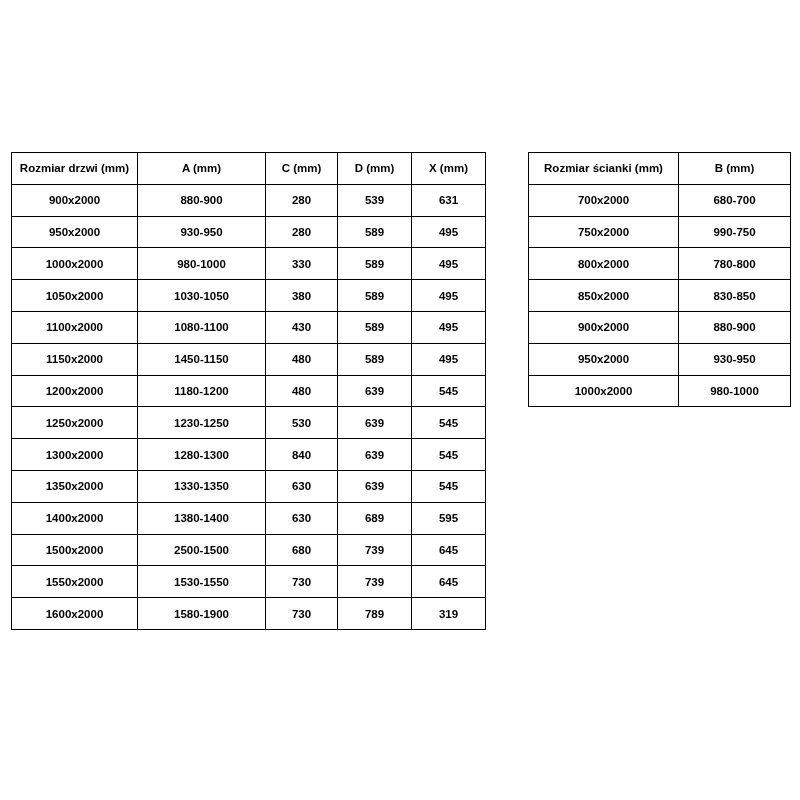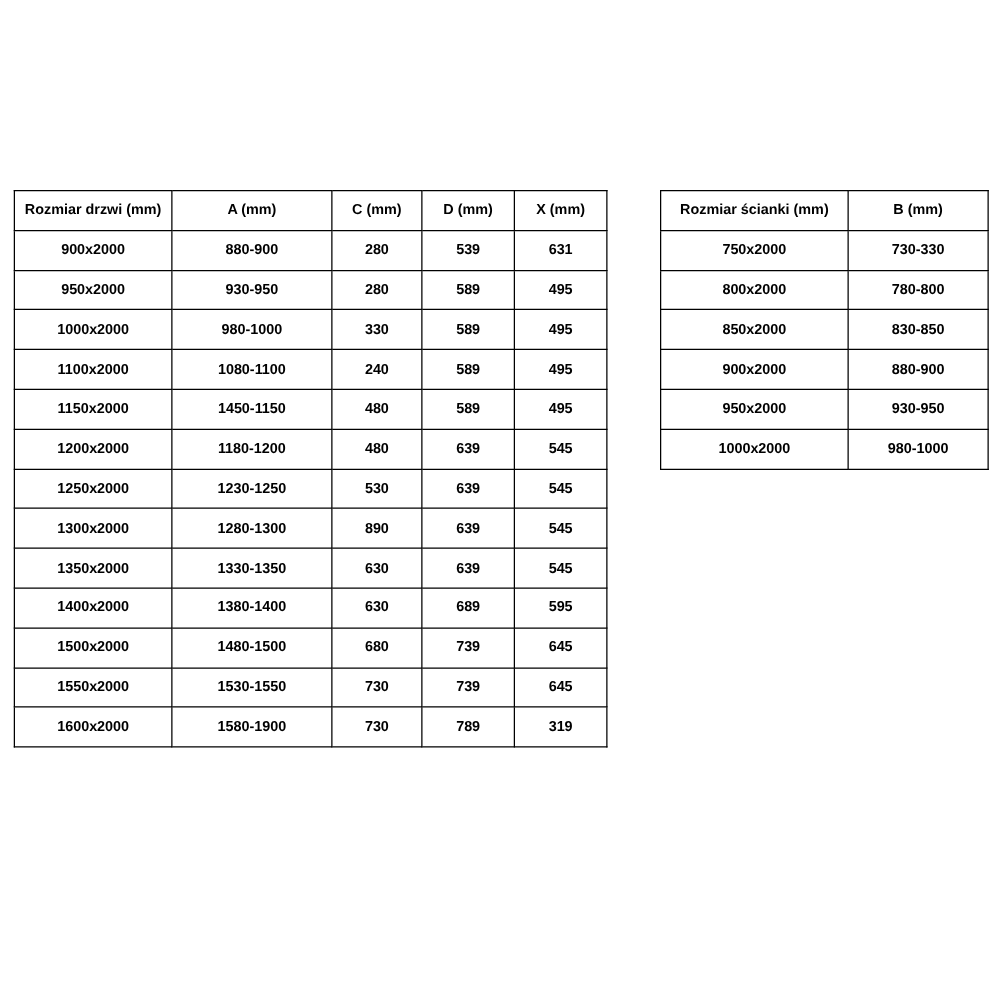--- a/index.html
+++ b/index.html
@@ -101,23 +101,30 @@
           <td class="val">495</td>
         </tr>
         <tr>
           <td class="val">1000x2000</td>
           <td class="val">980-1000</td>
           <td class="val">330</td>
           <td class="val">589</td>
           <td class="val">495</td>
         </tr>
         <tr>
+          <td class="val">1050x2000</td>
+          <td class="val">1030-1050</td>
+          <td class="val">380</td>
+          <td class="val">589</td>
+          <td class="val">495</td>
+        </tr>
+        <tr>
           <td class="val">1100x2000</td>
           <td class="val">1080-1100</td>
-          <td class="val">240</td>
+          <td class="val">430</td>
           <td class="val">589</td>
           <td class="val">495</td>
         </tr>
         <tr>
           <td class="val">1150x2000</td>
           <td class="val">1450-1150</td>
           <td class="val">480</td>
           <td class="val">589</td>
           <td class="val">495</td>
         </tr>
@@ -131,41 +138,41 @@
         <tr>
           <td class="val">1250x2000</td>
           <td class="val">1230-1250</td>
           <td class="val">530</td>
           <td class="val">639</td>
           <td class="val">545</td>
         </tr>
         <tr>
           <td class="val">1300x2000</td>
           <td class="val">1280-1300</td>
-          <td class="val">890</td>
+          <td class="val">840</td>
           <td class="val">639</td>
           <td class="val">545</td>
         </tr>
         <tr>
           <td class="val">1350x2000</td>
           <td class="val">1330-1350</td>
           <td class="val">630</td>
           <td class="val">639</td>
           <td class="val">545</td>
         </tr>
         <tr>
           <td class="val">1400x2000</td>
           <td class="val">1380-1400</td>
           <td class="val">630</td>
           <td class="val">689</td>
           <td class="val">595</td>
         </tr>
         <tr>
           <td class="val">1500x2000</td>
-          <td class="val">1480-1500</td>
+          <td class="val">2500-1500</td>
           <td class="val">680</td>
           <td class="val">739</td>
           <td class="val">645</td>
         </tr>
         <tr>
           <td class="val">1550x2000</td>
           <td class="val">1530-1550</td>
           <td class="val">730</td>
           <td class="val">739</td>
           <td class="val">645</td>
@@ -188,22 +195,26 @@
           <col class="w1">
       </colgroup>
       <thead>
         <tr>
           <th>Rozmiar ścianki (mm)</th>
           <th>B (mm)</th>
         </tr>
       </thead>
       <tbody>
         <tr>
+          <td class="val">700x2000</td>
+          <td class="val">680-700</td>
+        </tr>
+        <tr>
           <td class="val">750x2000</td>
-          <td class="val">730-330</td>
+          <td class="val">990-750</td>
         </tr>
         <tr>
           <td class="val">800x2000</td>
           <td class="val">780-800</td>
         </tr>
         <tr>
           <td class="val">850x2000</td>
           <td class="val">830-850</td>
         </tr>
         <tr>

